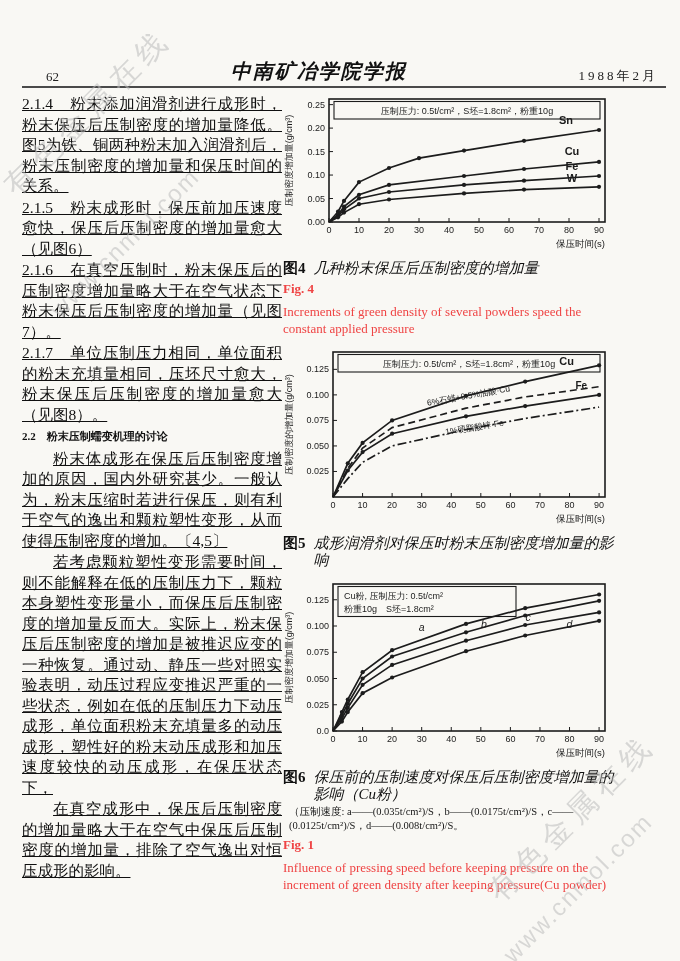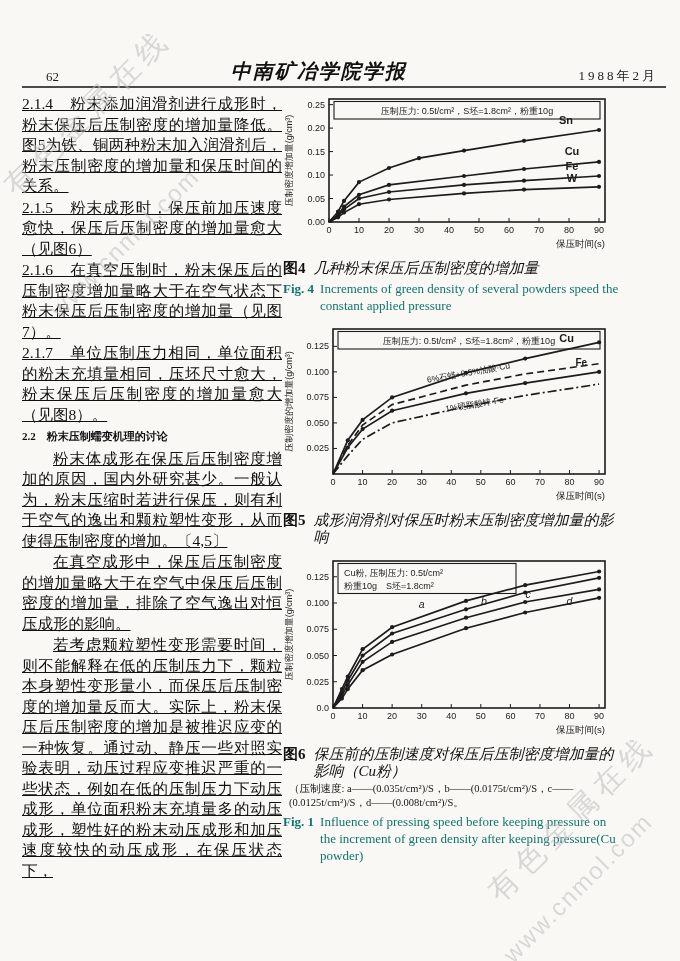--- a/index.html
+++ b/index.html
@@ -30,21 +30,21 @@
   .left-col p{margin:0 0 1px 0;text-decoration:underline;}
   .left-col p.indent{text-indent:2em;}
   .sec-head{font-weight:bold;margin:0 0 2px 0;font-size:11px;}
 
   
   .right-col{position:absolute;left:281px;top:94px;width:342px;z-index:2;color:#151515;}
   .chart{display:block;}
   .fig-cap{margin:4px 0 10px 2px;}
   .cap-zh{font-size:15px;font-style:italic;color:#111;display:flex;gap:8px;line-height:17px;}
   .cap-zh .lbl{font-style:normal;font-weight:bold;white-space:nowrap;}
-  .cap-en{font-size:13px;line-height:17px;color:#0f766e;display:flex;gap:6px;margin-top:3px;}
+  .cap-en{font-size:13px;line-height:17px;color:#ef4444;display:flex;gap:6px;margin-top:3px;flex-direction:column;}
   .cap-en .lbl{font-weight:bold;white-space:nowrap;}
   .cap-note{font-size:10.5px;line-height:14px;color:#161616;margin:2px 0 2px 6px;}
   .mt1{margin-top:2px;}
 </style>
 </head>
 <body>
 
 <div class="page">
 
   <div class="wm wm-zh" id="wm-tl-zh">有色金属在线</div>
@@ -59,22 +59,22 @@
   </div>
   <div class="header-rule"></div>
 
   <div class="left-col">
     <p>2.1.4　粉末添加润滑剂进行成形时，粉末保压后压制密度的增加量降低。图5为铁、铜两种粉末加入润滑剂后，粉末压制密度的增加量和保压时间的关系。</p>
     <p>2.1.5　粉末成形时，保压前加压速度愈快，保压后压制密度的增加量愈大（见图6）</p>
     <p>2.1.6　在真空压制时，粉末保压后的压制密度增加量略大于在空气状态下粉末保压后压制密度的增加量（见图7）。</p>
     <p>2.1.7　单位压制压力相同，单位面积的粉末充填量相同，压坯尺寸愈大，粉末保压后压制密度的增加量愈大（见图8）。</p>
     <div class="sec-head">2.2　粉末压制蠕变机理的讨论</div>
     <p class="indent">粉末体成形在保压后压制密度增加的原因，国内外研究甚少。一般认为，粉末压缩时若进行保压，则有利于空气的逸出和颗粒塑性变形，从而使得压制密度的增加。〔4,5〕</p>
+    <p class="indent">若考虑颗粒塑性变形需要时间，则不能解释在低的压制压力下，颗粒本身塑性变形量小，而保压后压制密度的增加量反而大。实际上，粉末保压后压制密度的增加是被推迟应变的一种恢复。通过动、静压一些对照实验表明，动压过程应变推迟严重的一些状态，例如在低的压制压力下动压成形，单位面积粉末充填量多的动压成形，塑性好的粉末动压成形和加压速度较快的动压成形，在保压状态下，</p>
     <p class="indent">在真空成形中，保压后压制密度的增加量略大于在空气中保压后压制密度的增加量，排除了空气逸出对恒压成形的影响。</p>
-    <p class="indent">若考虑颗粒塑性变形需要时间，则不能解释在低的压制压力下，颗粒本身塑性变形量小，而保压后压制密度的增加量反而大。实际上，粉末保压后压制密度的增加是被推迟应变的一种恢复。通过动、静压一些对照实验表明，动压过程应变推迟严重的一些状态，例如在低的压制压力下动压成形，单位面积粉末充填量多的动压成形，塑性好的粉末动压成形和加压速度较快的动压成形，在保压状态下，</p>
   </div>
 
   <div class="right-col">
 
     <div class="chart"><svg width="338" height="158" viewBox="0 0 338 158" xmlns="http://www.w3.org/2000/svg" font-family="&quot;Liberation Sans&quot;,&quot;DejaVu Sans&quot;,sans-serif">
           <rect x="48" y="5" width="276" height="123" fill="none" stroke="#1c1c1c" stroke-width="1.6"></rect>
           <line x1="48" y1="128" x2="48" y2="124" stroke="#1c1c1c" stroke-width="1"></line>
           <text x="48" y="139" font-size="9" text-anchor="middle" fill="#1c1c1c">0</text>
           <line x1="78" y1="128" x2="78" y2="124" stroke="#1c1c1c" stroke-width="1"></line>
           <text x="78" y="139" font-size="9" text-anchor="middle" fill="#1c1c1c">10</text>

